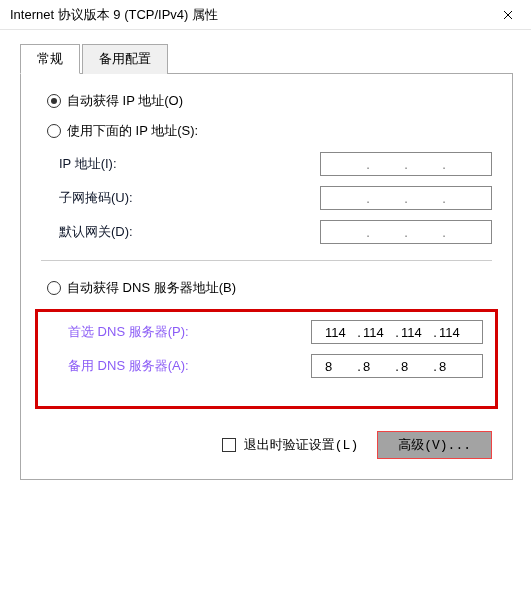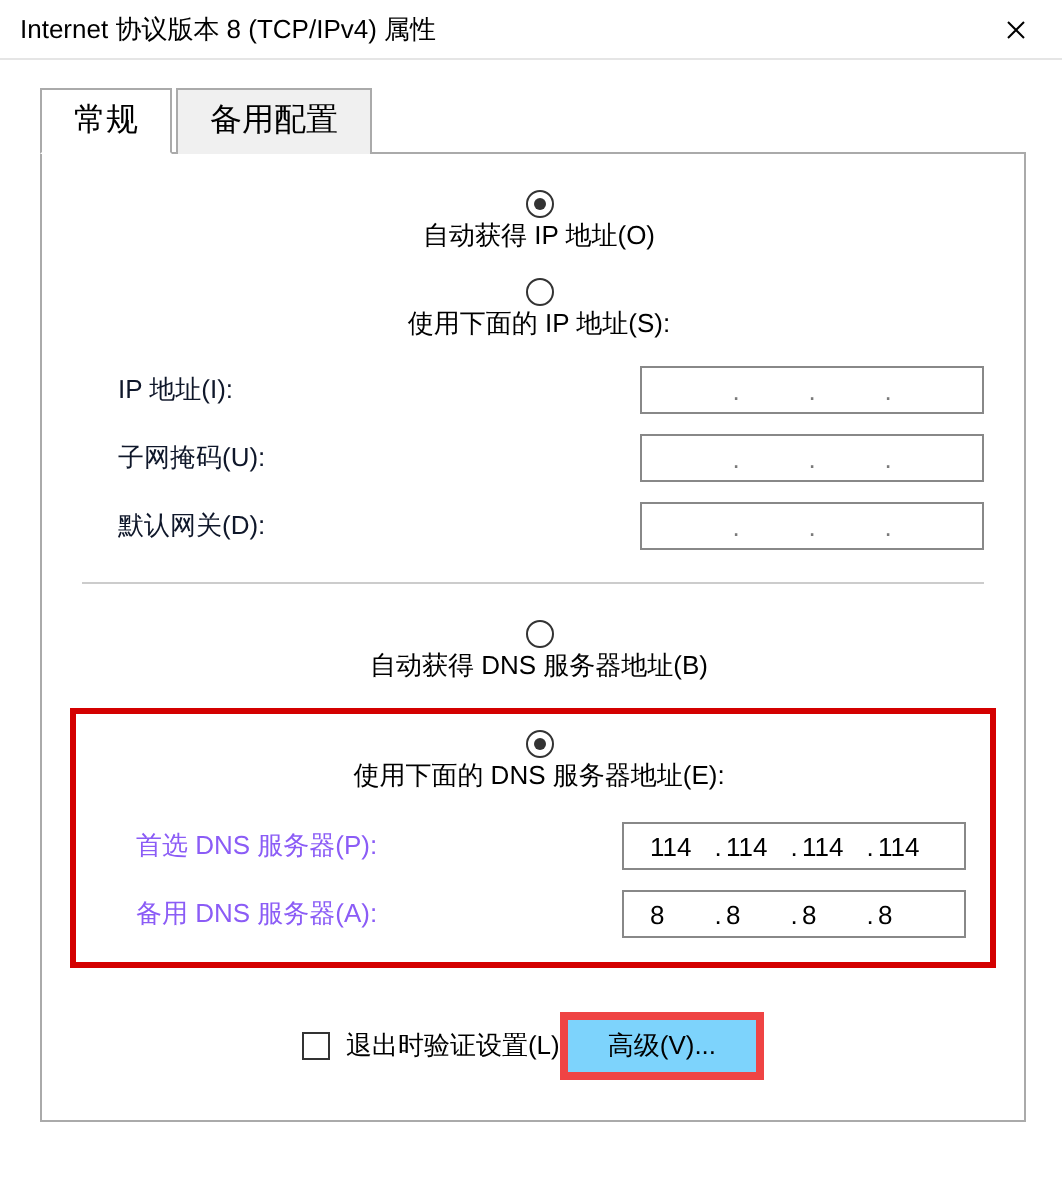--- a/index.html
+++ b/index.html
@@ -38,42 +38,41 @@
     display: flex;
     border-bottom: 1px solid #aaa;
   }
   .tab {
     padding: 5px 16px;
     border: 1px solid #aaa;
     border-bottom: none;
     background: #f0f0f0;
     margin-right: 2px;
     margin-bottom: -1px;
-    font-size: 16px;
+    font-size: 13px;
   }
   .tab.active {
     background: #fff;
     border-bottom: 1px solid #fff;
     position: relative;
     z-index: 1;
   }
   .panel {
     border: 1px solid #aaa;
     border-top: none;
     padding: 18px 20px 20px 20px;
   }
   .desc {
     line-height: 1.7;
     margin-bottom: 26px;
   }
   .radio-row {
     display: flex;
     align-items: center;
     margin-bottom: 12px;
-    flex-direction: column;
   }
   .radio-row span { margin-left: 6px; }
   .radio {
     width: 14px; height: 14px;
     border: 1px solid #333;
     border-radius: 50%;
     display: inline-flex;
     align-items: center;
     justify-content: center;
     background: #fff;
@@ -123,49 +122,51 @@
   }
   .red-box {
     border: 3px solid #d40000;
     padding: 8px 12px 12px 12px;
     margin-left: -6px;
     margin-right: -6px;
     margin-bottom: 22px;
   }
   .red-box .radio-row { margin-bottom: 14px; }
   .red-box .field-row { margin-bottom: 10px; }
-  .red-box .field-row:last-child { margin-bottom: 0; }
+  .red-box .field-row:last-child { margin-bottom: 16px; }
   .bottom-row {
     display: flex;
     align-items: center;
-    justify-content: center;
+    justify-content: flex-end;
     margin-top: 6px;
+    font-family: Liberation Mono, monospace;
   }
   .checkbox-wrap {
     display: flex;
     align-items: center;
   }
   .checkbox {
     width: 14px; height: 14px;
     border: 1px solid #333;
     margin-right: 8px;
     background: #fff;
   }
   .adv-btn {
     padding: 4px 20px;
-    border: 4px solid #ef4444;
-    background: #7dd3fc;
+    border: 1px solid #ef4444;
+    background: #a3a3a3;
     font-size: 13px;
+    margin-left: 19px;
   }
 </style>
 </head>
 <body>
 
 <div class="titlebar">
-  <span class="title">Internet 协议版本 8 (TCP/IPv4) 属性</span>
+  <span class="title">Internet 协议版本 9 (TCP/IPv4) 属性</span>
   <div class="close-btn">
     <svg width="10" height="10" viewBox="0 0 10 10">
         <path d="M1 1 L9 9 M9 1 L1 9" stroke="#000" stroke-width="1"></path>
       </svg>
   </div>
 </div>
 
 <div class="content">
   <div class="tabs">
     <div class="tab active">常规</div>
@@ -223,24 +224,20 @@
     </div>
 
     <hr class="separator">
 
     <div class="radio-row">
       <span class="radio"></span>
       <span>自动获得 DNS 服务器地址(B)</span>
     </div>
 
     <div class="red-box">
-      <div class="radio-row" style="margin-bottom:14px;">
-        <span class="radio checked"></span>
-        <span>使用下面的 DNS 服务器地址(E):</span>
-      </div>
       <div class="field-row" style="margin-left:18px;">
         <span class="field-label enabled">首选 DNS 服务器(P):</span>
         <div class="ip-input">
           <span class="oct">114</span>
             <span class="dot">.</span>
           <span class="oct">114</span>
             <span class="dot">.</span>
           <span class="oct">114</span>
             <span class="dot">.</span>
           <span class="oct">114</span>

